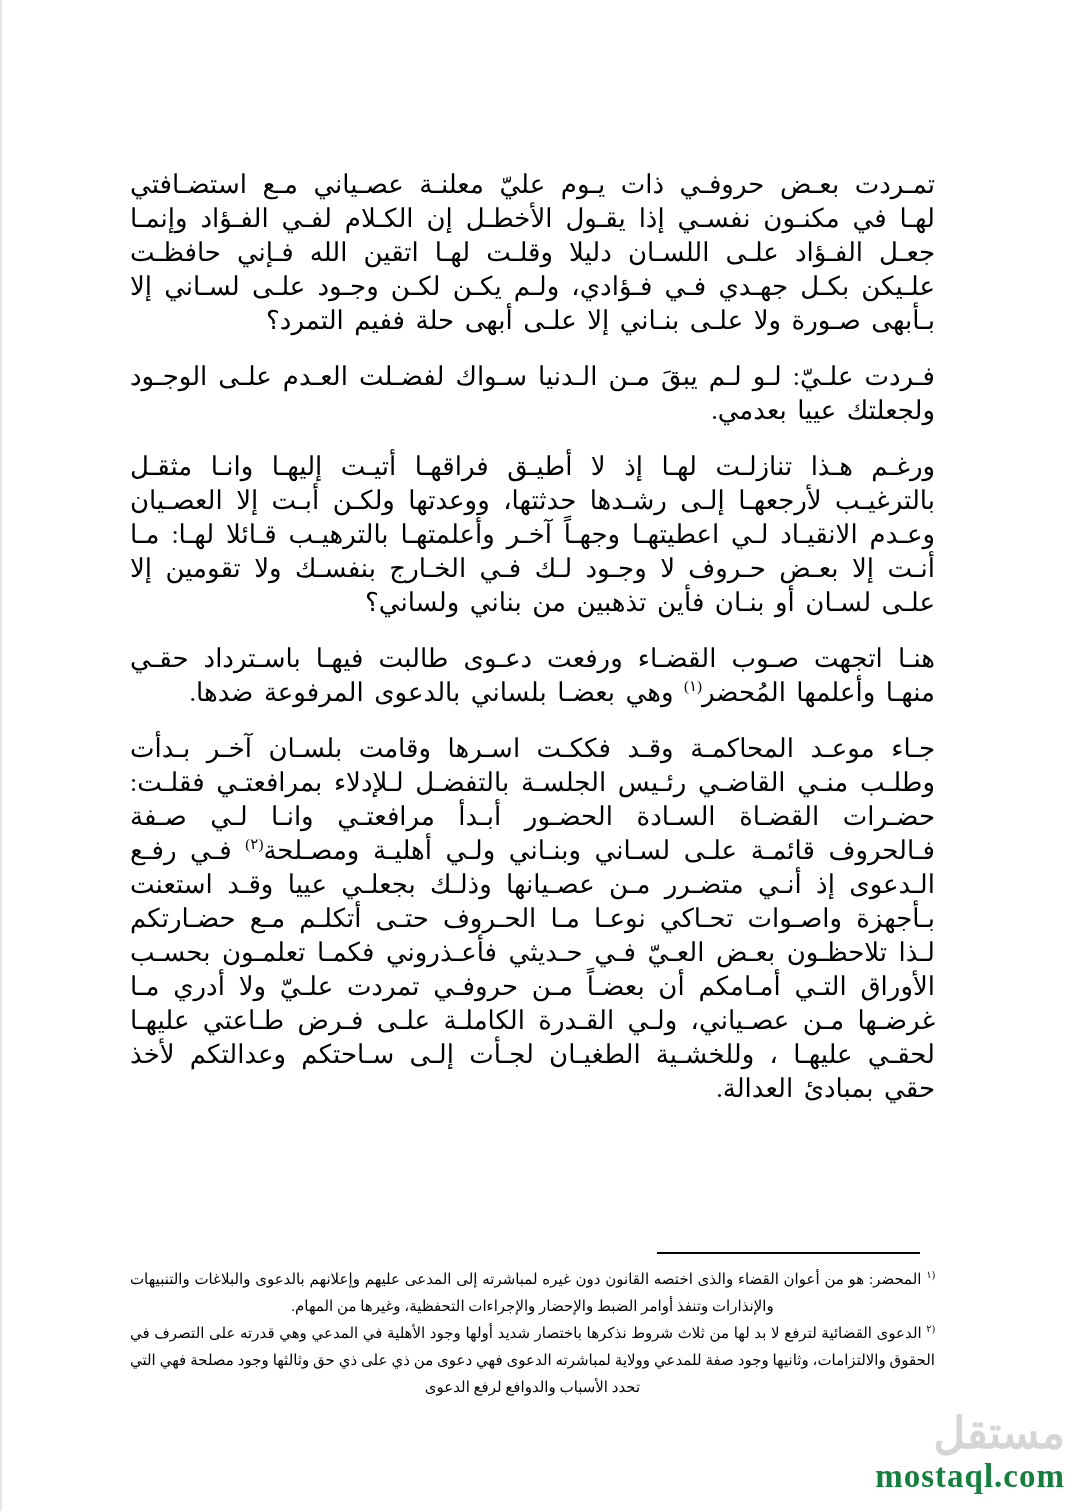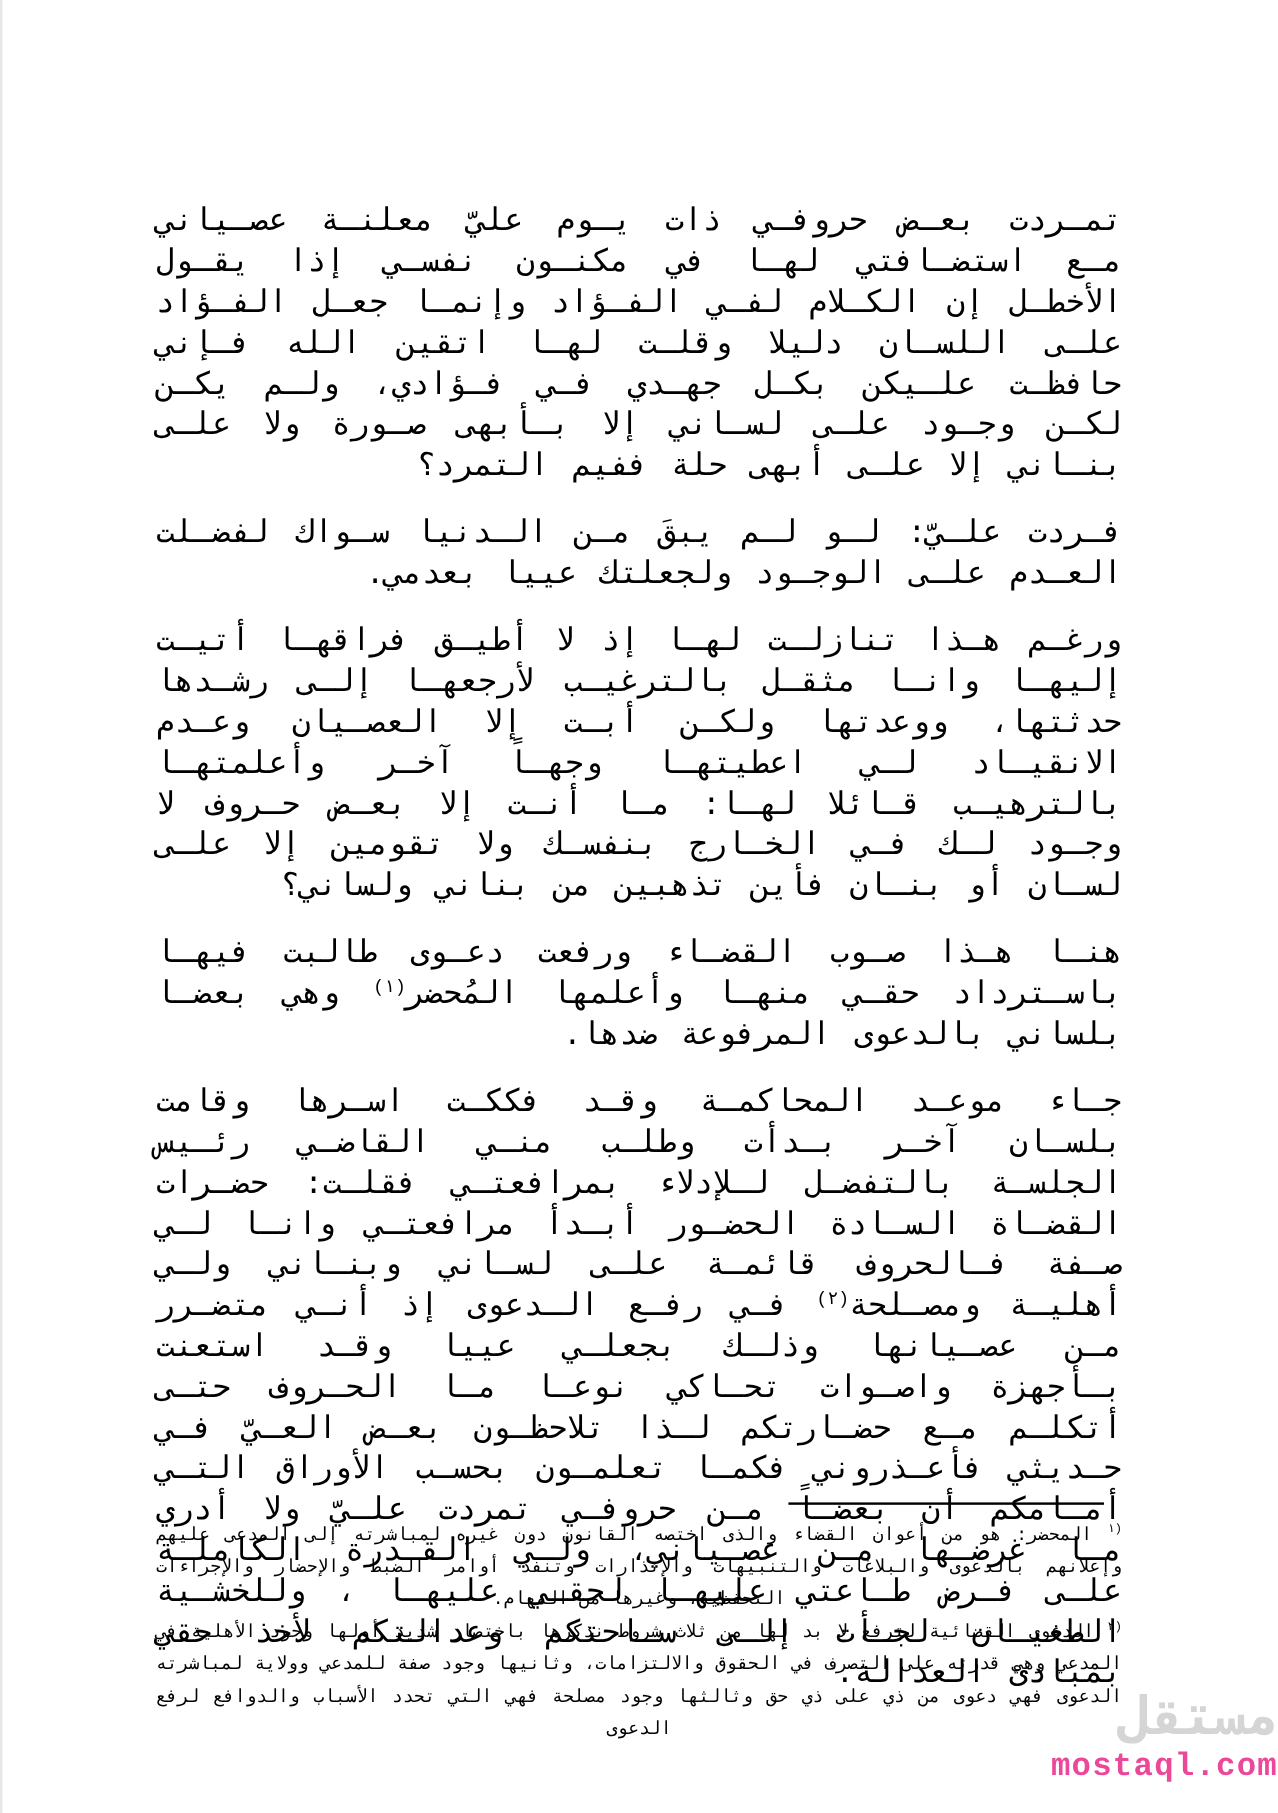--- a/index.html
+++ b/index.html
@@ -3,21 +3,21 @@
 <meta charset="utf-8">
 <style>
   html, body { margin: 0; padding: 0; background: #ffffff; }
 
   .page {
     position: relative;
     width: 1065px;
     height: 1511px;
     background: #ffffff;
     color: #000000;
-    font-family: Liberation Mono, monospace;
+    font-family: Liberation Serif, serif;
     overflow: hidden;
   }
 
   .edge-line {
     position: absolute;
     left: 0; top: 0;
     width: 2px; height: 100%;
     background: #e6e6e6;
   }
 
@@ -84,41 +84,41 @@
   .wm-logo {
     font-size: 44px;
     font-weight: bold;
     line-height: 1.0;
     color: #d5d5d5;
     direction: rtl;
   }
 
   .wm-site {
     margin-top: 2px;
-    font-size: 27px;
+    font-size: 33px;
     font-weight: bold;
     letter-spacing: 1px;
-    color: #ec4899;
+    color: #15803d;
   }
 </style>
 </head>
 <body>
 
 <div class="page">
 
   <div class="edge-line"></div>
 
   <div class="body-text">
     <p class="para">تمـردت بعـض حروفـي ذات يـوم عليّ معلنـة عصـياني مـع استضـافتي لهـا في مكنـون نفسـي إذا يقـول الأخطـل إن الكـلام لفـي الفـؤاد وإنمـا جعـل الفـؤاد علـى اللسـان دليلا وقلـت لهـا اتقين الله فـإني حافظـت علـيكن بكـل جهـدي فـي فـؤادي، ولـم يكـن لكـن وجـود علـى لسـاني إلا بـأبهى صـورة ولا علـى بنـاني إلا علـى أبهى حلة ففيم التمرد؟</p>
 
     <p class="para">فـردت علـيّ: لـو لـم يبقَ مـن الـدنيا سـواك لفضـلت العـدم علـى الوجـود ولجعلتك عييا بعدمي.</p>
 
     <p class="para">ورغـم هـذا تنازلـت لهـا إذ لا أطيـق فراقهـا أتيـت إليهـا وانـا مثقـل بالترغيـب لأرجعهـا إلـى رشـدها حدثتها، ووعدتها ولكـن أبـت إلا العصـيان وعـدم الانقيـاد لـي اعطيتهـا وجهـاً آخـر وأعلمتهـا بالترهيـب قـائلا لهـا: مـا أنـت إلا بعـض حـروف لا وجـود لـك فـي الخـارج بنفسـك ولا تقومين إلا علـى لسـان أو بنـان فأين تذهبين من بناني ولساني؟</p>
 
-    <p class="para"><span>هنـا هـذا صـوب القضـاء ورفعت دعـوى طالبت فيهـا باسـترداد حقـي منهـا وأعلمها المُحضر</span><sup class="ref">(١)</sup><span> وهي بعضـا بلساني بالدعوى المرفوعة ضدها.</span></p>
+    <p class="para"><span>هنـا اتجهت صـوب القضـاء ورفعت دعـوى طالبت فيهـا باسـترداد حقـي منهـا وأعلمها المُحضر</span><sup class="ref">(١)</sup><span> وهي بعضـا بلساني بالدعوى المرفوعة ضدها.</span></p>
 
     <p class="para"><span>جـاء موعـد المحاكمـة وقـد فككـت اسـرها وقامت بلسـان آخـر بـدأت وطلـب منـي القاضـي رئـيس الجلسـة بالتفضـل لـلإدلاء بمرافعتـي فقلـت: حضـرات القضـاة السـادة الحضـور أبـدأ مرافعتـي وانـا لـي صـفة فـالحروف قائمـة علـى لسـاني وبنـاني ولـي أهليـة ومصـلحة</span><sup class="ref">(٢)</sup><span> فـي رفـع الـدعوى إذ أنـي متضـرر مـن عصـيانها وذلـك بجعلـي عييا وقـد استعنت بـأجهزة واصـوات تحـاكي نوعـا مـا الحـروف حتـى أتكلـم مـع حضـارتكم لـذا تلاحظـون بعـض العـيّ فـي حـديثي فأعـذروني فكمـا تعلمـون بحسـب الأوراق التـي أمـامكم أن بعضـاً مـن حروفـي تمردت علـيّ ولا أدري مـا غرضـها مـن عصـياني، ولـي القـدرة الكاملـة علـى فـرض طـاعتي عليهـا لحقـي عليهـا ، وللخشـية الطغيـان لجـأت إلـى سـاحتكم وعدالتكم لأخذ حقي بمبادئ العدالة.</span></p>
   </div>
 
   <div class="footnotes">
     <div class="fn-sep"></div>
 
     <p class="fn"><sup class="fn-marker" dir="ltr">١)</sup> <span>المحضر: هو من أعوان القضاء والذى اختصه القانون دون غيره لمباشرته إلى المدعى عليهم وإعلانهم بالدعوى والبلاغات والتنبيهات والإنذارات وتنفذ أوامر الضبط والإحضار والإجراءات التحفظية، وغيرها من المهام.</span></p>
 
     <p class="fn"><sup class="fn-marker" dir="ltr">٢)</sup> <span>الدعوى القضائية لترفع لا بد لها من ثلاث شروط نذكرها باختصار شديد أولها وجود الأهلية في المدعي وهي قدرته على التصرف في الحقوق والالتزامات، وثانيها وجود صفة للمدعي وولاية لمباشرته الدعوى فهي دعوى من ذي على ذي حق وثالثها وجود مصلحة فهي التي تحدد الأسباب والدوافع لرفع الدعوى</span></p>

